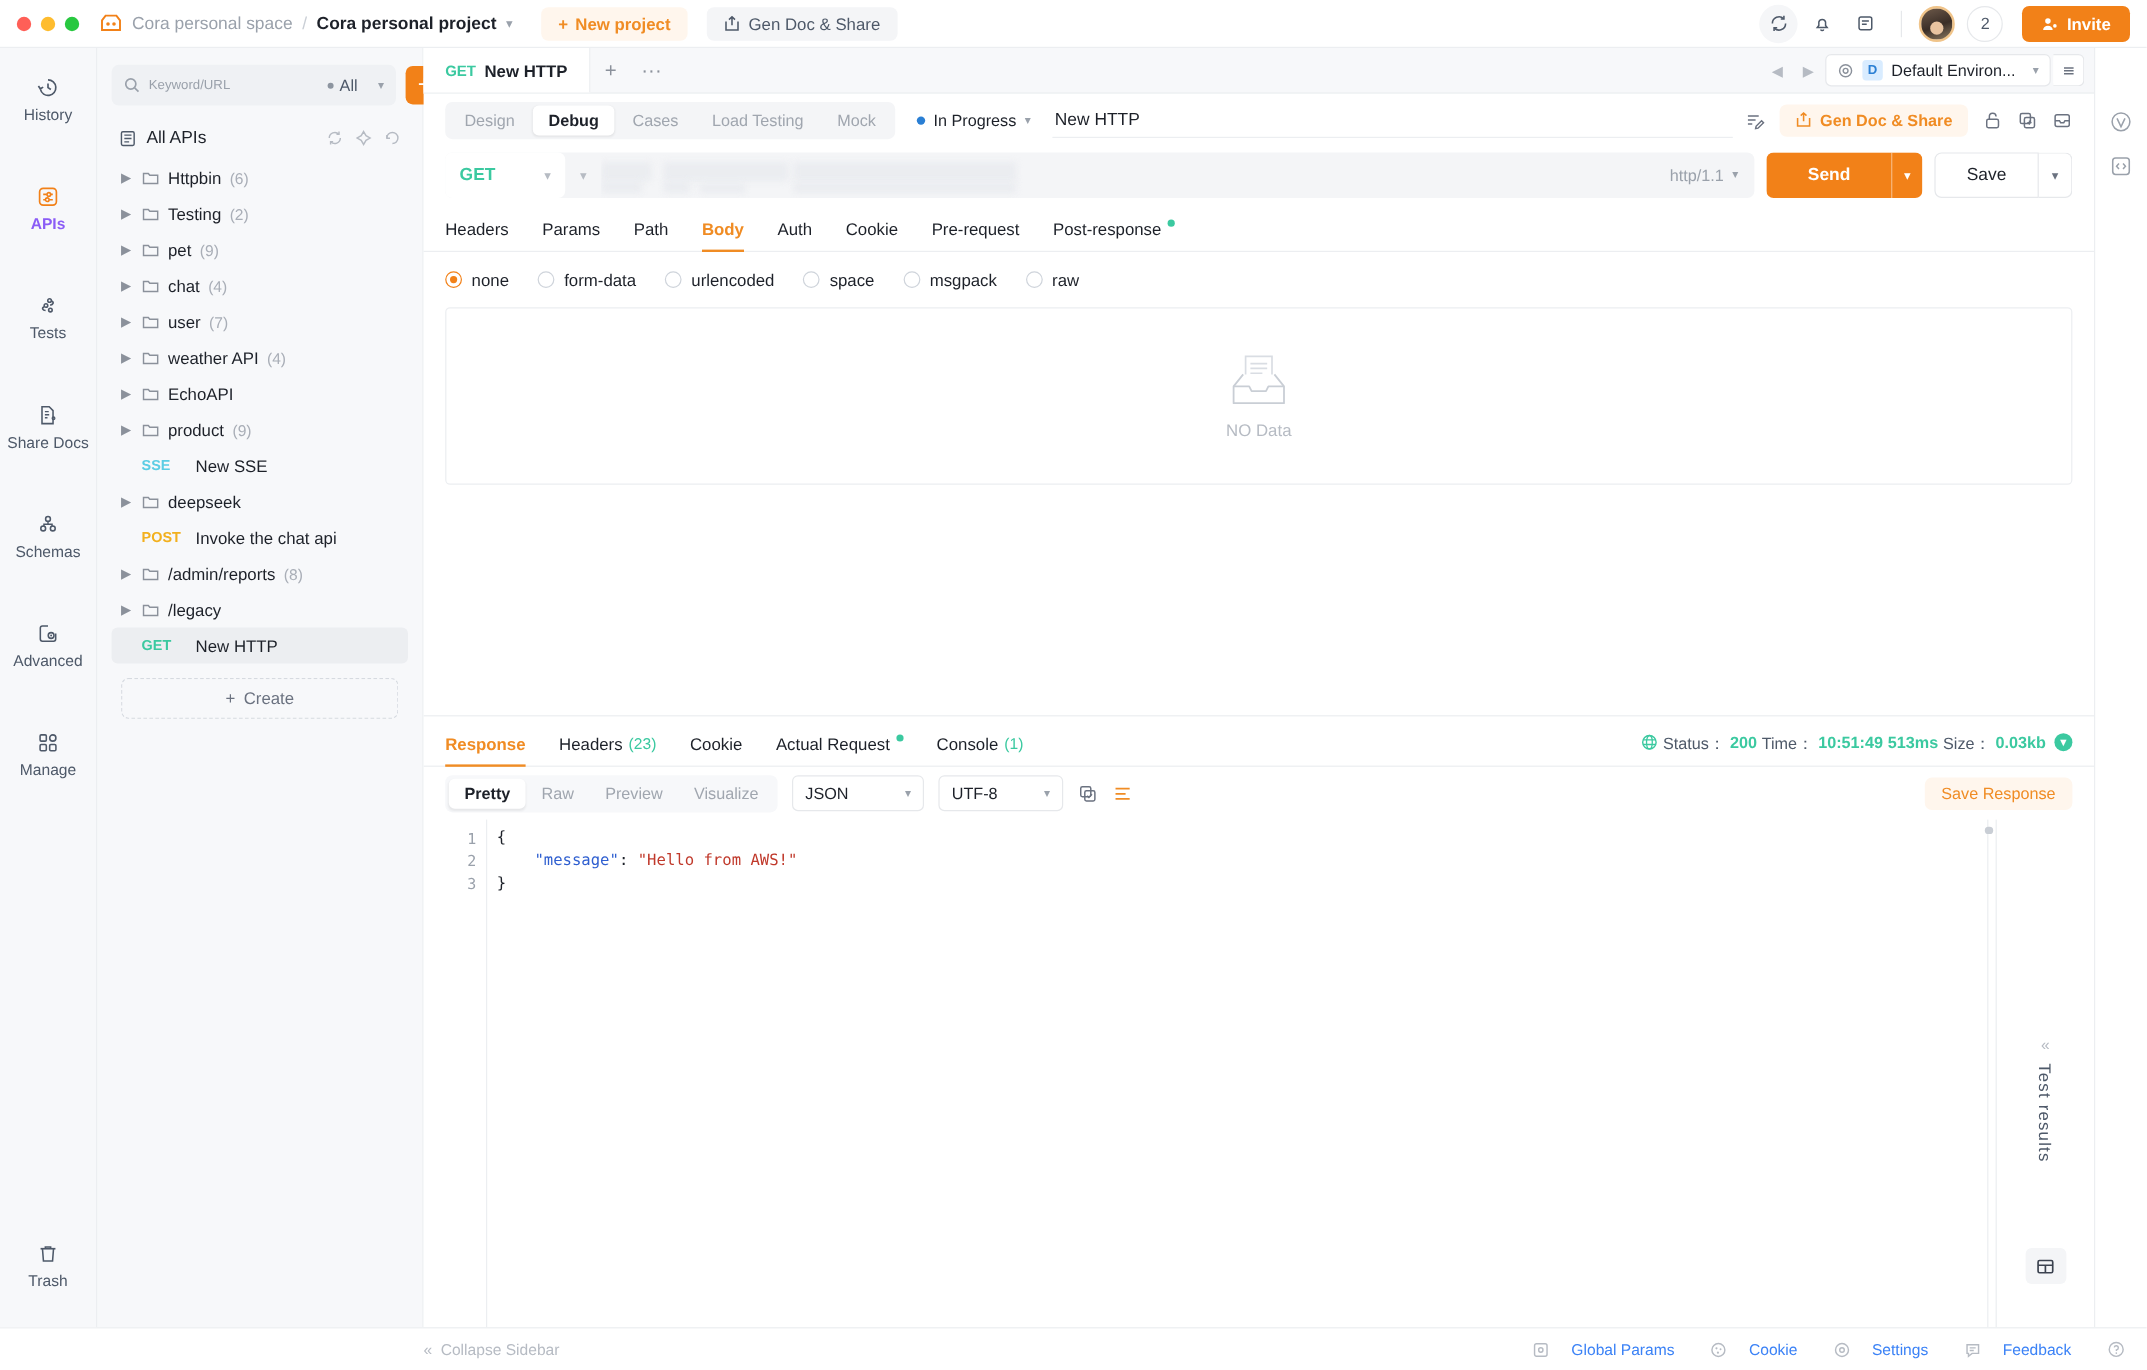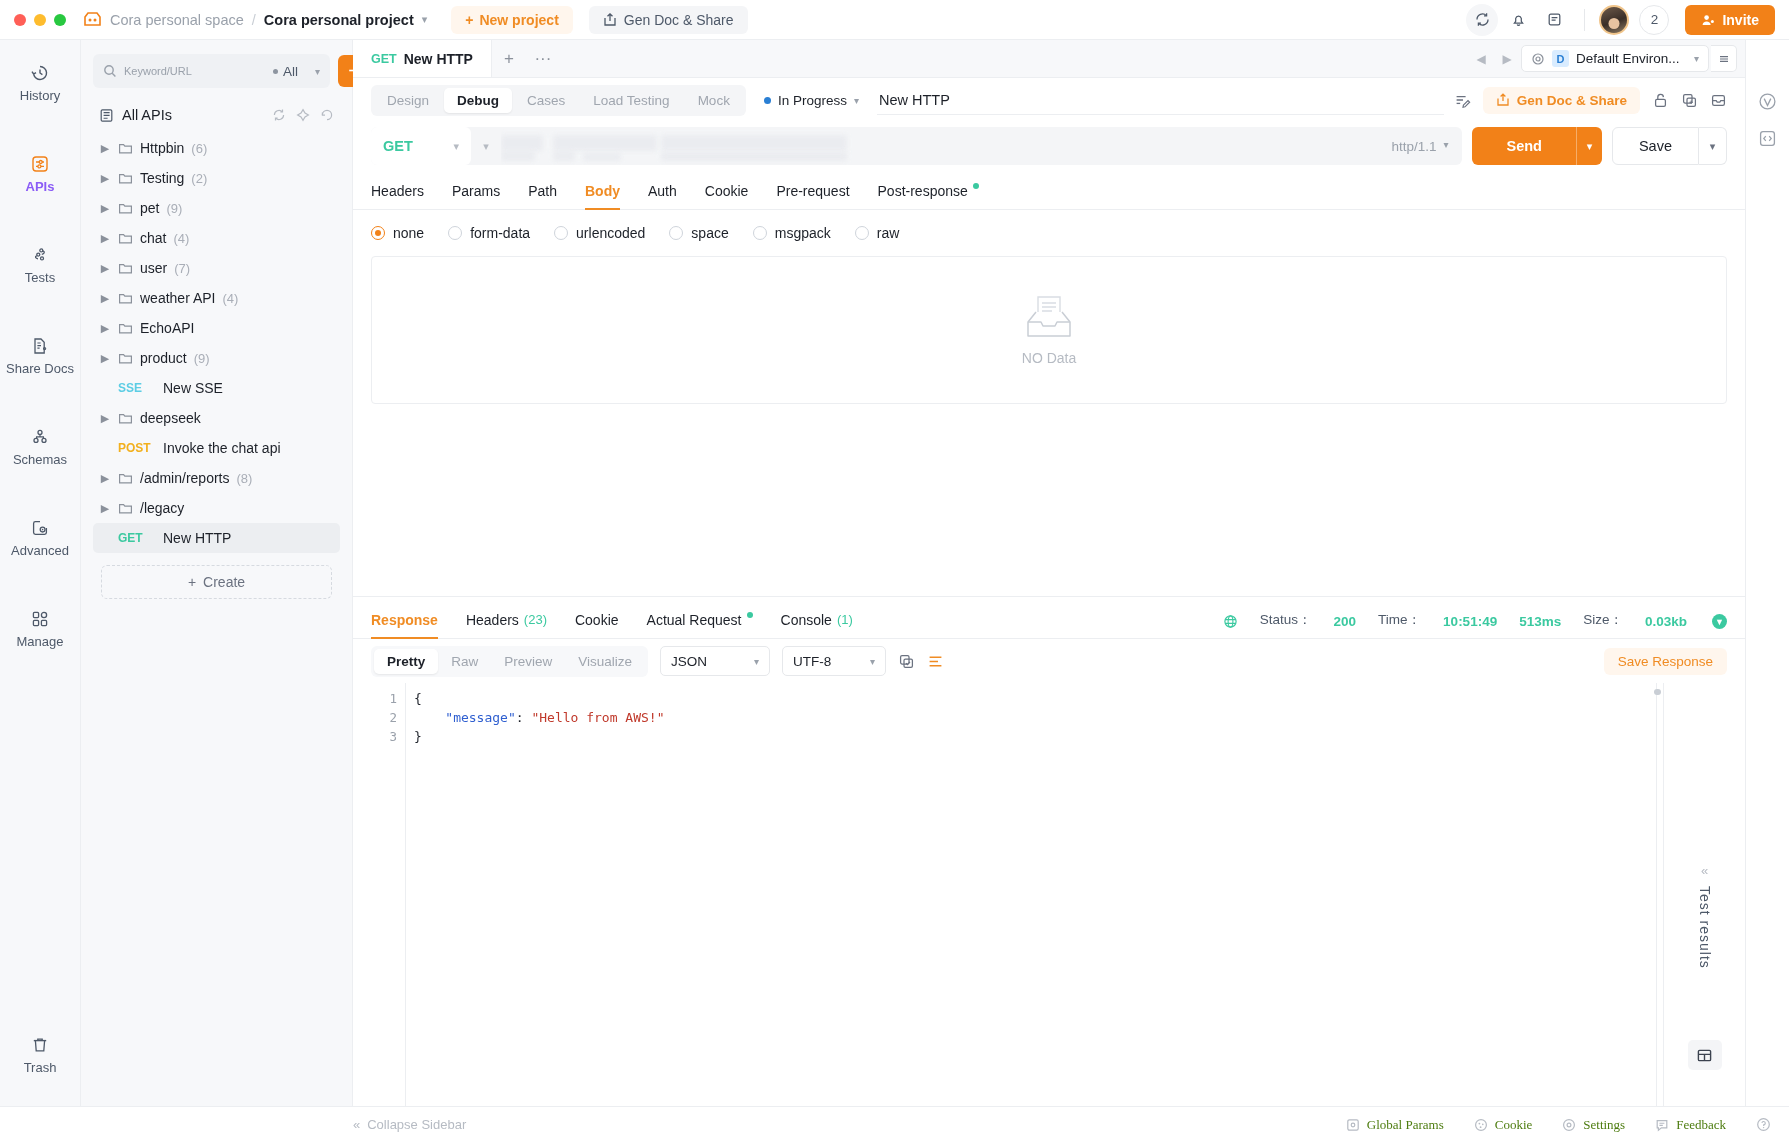--- a/index.html
+++ b/index.html
@@ -216,21 +216,21 @@
 
   
   .nodata-wrap { flex: 0 0 148px; margin: 0 18px 0 18px; border: 1px solid #eceef1; border-radius: 4px;
     display: flex; flex-direction: column; align-items: center; justify-content: center; gap: 10px; }
   .nodata-txt { font-size: 14px; color: #b6bbc3; }
   .reqspacer { flex: 1; }
 
   
   .resp { flex: 0 0 510px; border-top: 1px solid #eceef1; display: flex; flex-direction: column; min-height: 0; position: relative; }
   .resphead { height: 42px; flex: 0 0 42px; display: flex; align-items: flex-end; padding: 0 18px; border-bottom: 1px solid #eceef1; }
-  .resphead .right { margin-left: auto; display: flex; align-items: flex-end; gap: 22px; padding-bottom: 9px; font-size: 13.5px; color: #4e5969; }
+  .resphead .right { margin-left: auto; display: flex; align-items: flex-start; gap: 4px; padding-bottom: 9px; font-size: 13.5px; color: #4e5969; }
   .gval { color: #3bc9a0; font-weight: bold; }
   .glabel { color: #4e5969; }
   .dlbadge { width: 15px; height: 15px; border-radius: 50%; background: #3bc9a0; color: #fff;
     display: flex; align-items: center; justify-content: center; font-size: 9px; margin-left: 3px; cursor: pointer; }
 
   .resptool { height: 44px; flex: 0 0 44px; display: flex; align-items: center; padding: 0 18px; gap: 12px; }
   .segs { display: flex; align-items: center; background: #f7f8fa; border-radius: 6px; padding: 3px; }
   .seg { padding: 5px 13px; font-size: 13.5px; color: #a0a6af; border-radius: 5px; cursor: pointer; }
   .seg.active { background: #fff; color: #1d2129; font-weight: bold; box-shadow: 0 1px 2px rgba(0,0,0,.07); }
   .minisel { display: flex; align-items: center; justify-content: space-between; border: 1px solid #e6e8eb;
@@ -257,21 +257,21 @@
   
   .edgerail { width: 44px; flex: 0 0 44px; border-left: 1px solid #eceef1; background: #fff;
     display: flex; flex-direction: column; align-items: center; padding-top: 52px; gap: 18px; }
   .edge-icon { color: #9aa1ab; cursor: pointer; }
 
   
   .footer { height: 36px; flex: 0 0 36px; border-top: 1px solid #eceef1; display: flex; align-items: center;
     padding: 0 18px; background: #fff; }
   .f-left { display: flex; align-items: center; gap: 7px; font-size: 13px; color: #b6bbc3; cursor: pointer; }
   .f-right { margin-left: auto; display: flex; align-items: center; gap: 30px; }
-  .f-item { display: flex; align-items: center; gap: 7px; font-size: 13px; color: #4d7c0f; cursor: pointer; font-family: Liberation Serif, serif; }
+  .f-item { display: flex; align-items: center; gap: 18px; font-size: 13px; color: #3b82f6; cursor: pointer; }
   svg { display: block; }
 </style>
 </head>
 <body>
 
 <div class="app">
 
   <div class="topbar">
     <div class="traffic">
       <div class="dot r"></div>

